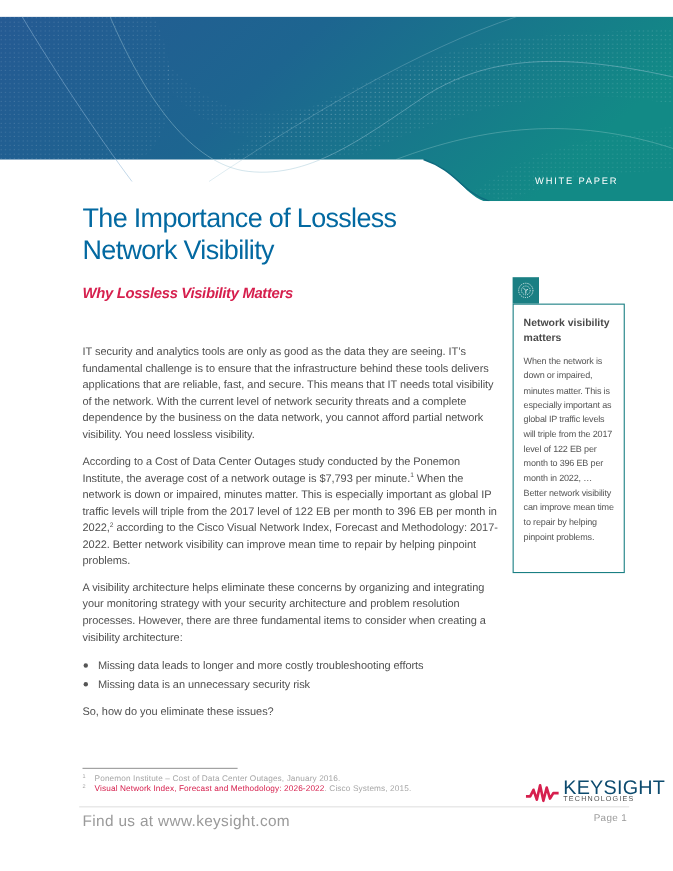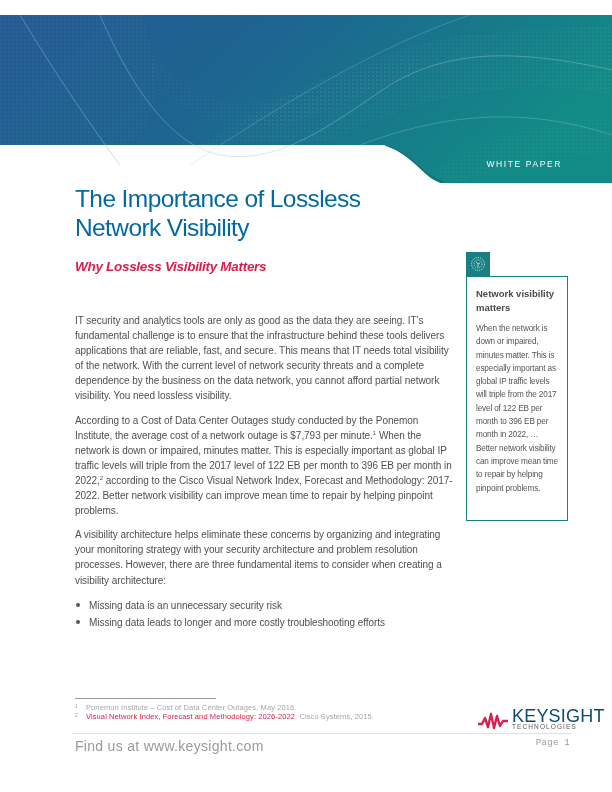--- a/index.html
+++ b/index.html
@@ -31,21 +31,21 @@
   .footnotes .num { position: absolute; left: 0; top: -1px; font-size: 5px; }
   .footnotes .red { color: #d6204e; }
 
   .logo { position: absolute; left: 478px; top: 710px; display: flex; align-items: center; }
   .logo-text { margin-left: 4px; }
   .logo-text .k { font-size: 18px; font-weight: normal; color: #0c4a6e; letter-spacing: 0.2px; line-height: 12px; }
   .logo-text .t { font-size: 6.5px; color: #555; letter-spacing: 1.1px; line-height: 9px; }
 
   .footer-rule { position: absolute; left: 72px; top: 733px; width: 500px; height: 1px; background: #e0e0e0; }
   .footer-left { position: absolute; left: 75px; top: 738px; font-size: 14px; color: #9a9a9a; letter-spacing: 0.3px; }
-  .footer-right { position: absolute; right: 42px; top: 738px; font-size: 9px; color: #9a9a9a; letter-spacing: 0.3px; font-family: Liberation Mono, monospace; }
+  .footer-right { position: absolute; right: 42px; top: 738px; font-size: 9px; color: #9a9a9a; letter-spacing: 0.3px; }
 </style>
 </head>
 <body>
 
 <div class="banner">
   <svg width="612" height="168" viewBox="0 0 612 168">
     <defs>
       <linearGradient id="bg" x1="0" y1="0" x2="1" y2="0.3">
         <stop offset="0" stop-color="#255a93"></stop>
         <stop offset="0.45" stop-color="#1d6590"></stop>
@@ -74,42 +74,43 @@
   <span>Network Visibility</span>
 </h1>
 
 <h2 class="subtitle">Why Lossless Visibility Matters</h2>
 
 <div class="body">
   <p>IT security and analytics tools are only as good as the data they are seeing. IT’s fundamental challenge is to ensure that the infrastructure behind these tools delivers applications that are reliable, fast, and secure. This means that IT needs total visibility of the network. With the current level of network security threats and a complete dependence by the business on the data network, you cannot afford partial network visibility. You need lossless visibility.</p>
   <p><span>According to a Cost of Data Center Outages study conducted by the Ponemon Institute, the average cost of a network outage is $7,793 per minute.</span><sup>1</sup><span> When the network is down or impaired, minutes matter. This is especially important as global IP traffic levels will triple from the 2017 level of 122 EB per month to 396 EB per month in 2022,</span><sup>2</sup><span> according to the Cisco Visual Network Index, Forecast and Methodology: 2017-2022. Better network visibility can improve mean time to repair by helping pinpoint problems.</span></p>
   <p>A visibility architecture helps eliminate these concerns by organizing and integrating your monitoring strategy with your security architecture and problem resolution processes. However, there are three fundamental items to consider when creating a visibility architecture:</p>
   <ul>
+    <li><span class="dot"></span><span>Missing data leads to longer and more costly troubleshooting efforts</span></li>
     <li><span class="dot"></span><span>Missing data is an unnecessary security risk</span></li>
-    <li><span class="dot"></span><span>Missing data leads to longer and more costly troubleshooting efforts</span></li>
   </ul>
+  <p>So, how do you eliminate these issues?</p>
 </div>
 
 <div class="sidebar-icon-box">
   <svg width="16" height="16" viewBox="0 0 16 16">
     <circle cx="8" cy="8" r="6.5" fill="none" stroke="#ffffff" stroke-width="0.8" stroke-dasharray="1 1"></circle>
     <circle cx="8" cy="8" r="4" fill="none" stroke="#ffffff" stroke-width="0.7" stroke-dasharray="1 1"></circle>
     <path d="M6 6 L8 8 L10 7 M8 8 L8 11" stroke="#ffffff" stroke-width="0.7" fill="none"></path>
   </svg>
 </div>
 <aside class="sidebar">
   <h4>Network visibility matters</h4>
   <p>When the network is down or impaired, minutes matter. This is especially important as global IP traffic levels will triple from the 2017 level of 122 EB per month to 396 EB per month in 2022, … Better network visibility can improve mean time to repair by helping pinpoint problems.</p>
 </aside>
 
 <div class="fn-rule"></div>
 <div class="footnotes">
   <div class="fn">
     <span class="num">1</span>
-    <span>Ponemon Institute – Cost of Data Center Outages, May 2016.</span>
+    <span>Ponemon Institute – Cost of Data Center Outages, January 2016.</span>
   </div>
   <div class="fn">
     <span class="num">2</span>
     <a class="red">Visual Network Index, Forecast and Methodology: 2026-2022</a><span>. Cisco Systems, 2015.</span>
   </div>
 </div>
 
 <div class="logo">
   <svg width="30" height="18" viewBox="0 0 30 18">
     <path d="M0 12 L4 12 L7 6 L10 15 L13 2 L16 16 L19 4 L22 14 L25 9 L30 9" fill="none" stroke="#d6204e" stroke-width="2.4" stroke-linejoin="round"></path>

